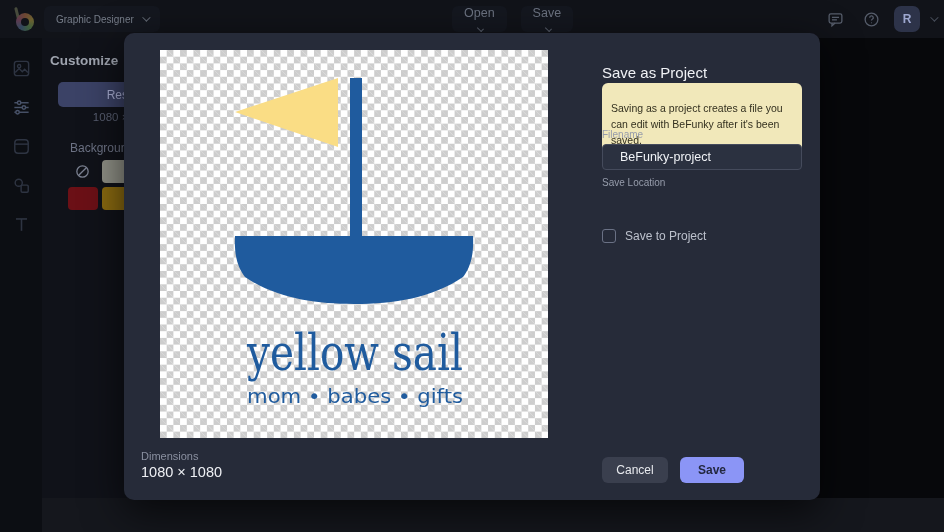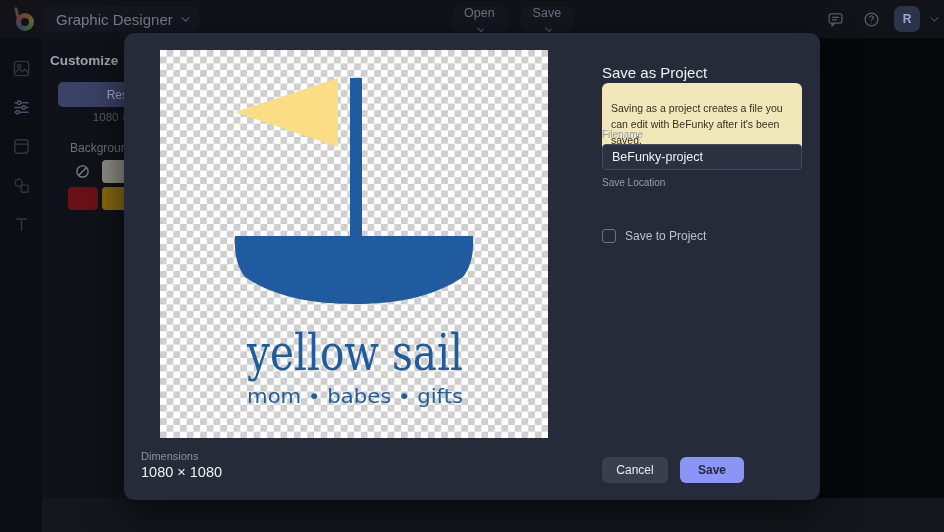--- a/index.html
+++ b/index.html
@@ -9,21 +9,21 @@
 
   
   .topbar { position:absolute; left:0; top:0; width:944px; height:38px; background:#111319; z-index:2; }
   .logo { position:absolute; left:13px; top:7px; width:24px; height:24px; }
   .logo .ring { position:absolute; left:3px; top:6px; width:18px; height:18px; border-radius:50%;
     background:conic-gradient(#6d4632,#6b6030,#3e5e3c,#33475e,#5e3a4e,#6d4632); }
   .logo .ring::after { content:""; position:absolute; left:5px; top:5px; width:8px; height:8px;
     border-radius:50%; background:#111319; }
   .logo .stem { position:absolute; left:3px; top:0; width:3px; height:16px; background:#474b3c; border-radius:2px; transform:rotate(-14deg); }
   .menu-btn { position:absolute; left:44px; top:6px; height:26px; padding:0 12px; display:flex; align-items:center; gap:8px;
-    background:#14171f; border-radius:6px; color:#767d89; font-size:15px; }
+    background:#14171f; border-radius:6px; color:#767d89; font-size:10px; }
   .top-center { position:absolute; left:452px; top:6px; display:flex; gap:14px; }
   .top-btn { height:26px; padding:0 12px; display:flex; align-items:center; gap:8px;
     background:#14171f; border-radius:6px; color:#6b7280; font-size:12.5px;flex-direction:column; }
   .chev { width:6px; height:6px; border:solid currentColor; border-width:0 1.5px 1.5px 0;
     transform:rotate(45deg) translateY(-2px); opacity:.8; }
   .top-right { position:absolute; right:8px; top:0; height:38px; display:flex; align-items:center; gap:10px; color:#565d6b; }
   .icon-btn { width:26px; height:26px; display:flex; align-items:center; justify-content:center; }
   .avatar { width:26px; height:26px; border-radius:7px; background:#2d3349; color:#9ea8d0;
     font-size:12px; font-weight:bold; display:flex; align-items:center; justify-content:center; }
 
@@ -62,21 +62,21 @@
     background-size:13.4px 13.4px; background-position:0 0,6.7px 6.7px; }
   .dim-label { position:absolute; left:17px; top:417px; font-size:11px; color:#8a90a0; }
   .dim-value { position:absolute; left:17px; top:431px; font-size:14.5px; color:#eef0f4; }
 
   .mright { position:absolute; left:478px; top:0; width:200px; height:467px; }
   .m-title { position:absolute; left:0; top:18px; font-size:15px; font-weight:normal; color:#f0f2f6;margin-top:13px; }
   .info-box { position:absolute; left:0; top:50px; width:200px; background:#f1e8ba; border-radius:6px;
     padding:18px 9px; font-size:10.5px; line-height:1.5; color:#33301f; }
   .f-label { position:absolute; left:0; font-size:10px; color:#969cab; }
   .filename-input { position:absolute; left:0; top:111px; width:200px; height:26px; background:#2b3140;
-    border:1px solid #454b5c; border-radius:4px; color:#f0f2f6; font-size:12.5px; padding:0 9px;
+    border:1px solid #454b5c; border-radius:4px; color:#f0f2f6; font-size:12.5px; padding:0 17px;
     font-family:"Liberation Sans", sans-serif; outline:none; }
   .segments { position:absolute; left:0; top:158px; width:200px; height:27px; display:flex; }
   .seg { width:100px; height:27px; font-size:12px; display:flex; align-items:center; justify-content:center;
     border:1px solid #4a5060; color:#e8eaee; background:transparent; }
   .seg.first { border-radius:4px 0 0 4px; }
   .seg.selected { background:#4a4f7a; border:1px solid #9aa2ee; border-radius:4px; color:#f0f1fa; }
   .chk-row { position:absolute; left:0; top:196px; display:flex; align-items:center; gap:9px; }
   .chk-box { width:14px; height:14px; border:1.5px solid #6a7185; border-radius:3px; }
   .chk-label { font-size:12px; color:#bcc1cc; }
   .btn-row { position:absolute; left:0; top:424px; display:flex; gap:12px; }

